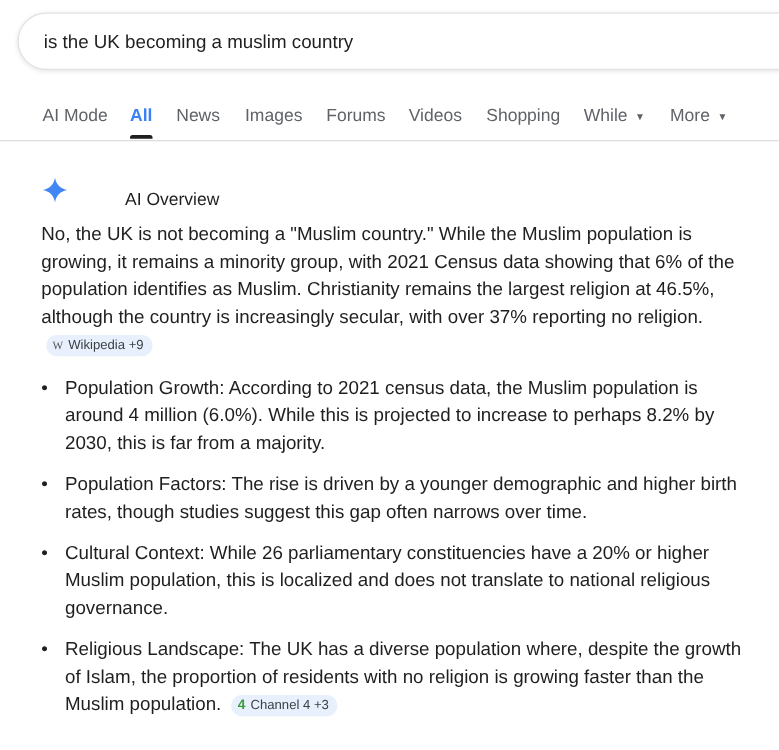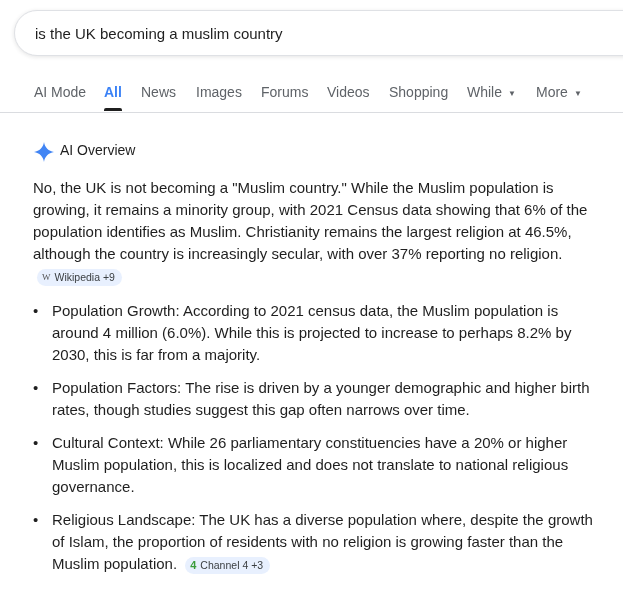--- a/index.html
+++ b/index.html
@@ -19,21 +19,21 @@
   }
   .tab {
     position:absolute; top:6px; font-size:14px; color:#5f6368; white-space:nowrap;
   }
   .tab.active { color:#3b82f6; font-weight:bold; }
   .tab.active::after {
     content:""; position:absolute; left:0; right:0; bottom:-11px; height:3px; background:#1f1f1f; border-radius:2px 2px 0 0;
   }
   .caret { display:inline-block; margin-left:6px; font-size:8px; vertical-align:middle; color:#5f6368; }
   .ai-header {
-    position:absolute; left:34px; top:142px; display:flex; align-items:flex-start;
+    position:absolute; left:34px; top:142px; display:flex; align-items:flex-end;gap:40px;
   }
   .ai-header .label { font-size:14px; margin-left:6px; color:#1f1f1f; }
   .overview {
     position:absolute; left:33px; top:177px; width:560px;
     font-size:15px; line-height:22px; color:#1f1f1f;
   }
   .chip {
     display:inline-flex; align-items:center; background:#e8f0fe; border-radius:10px;
     padding:1px 7px 1px 5px; font-size:10.5px; color:#3c4043; vertical-align:middle; margin-left:4px; line-height:15px;
   }

